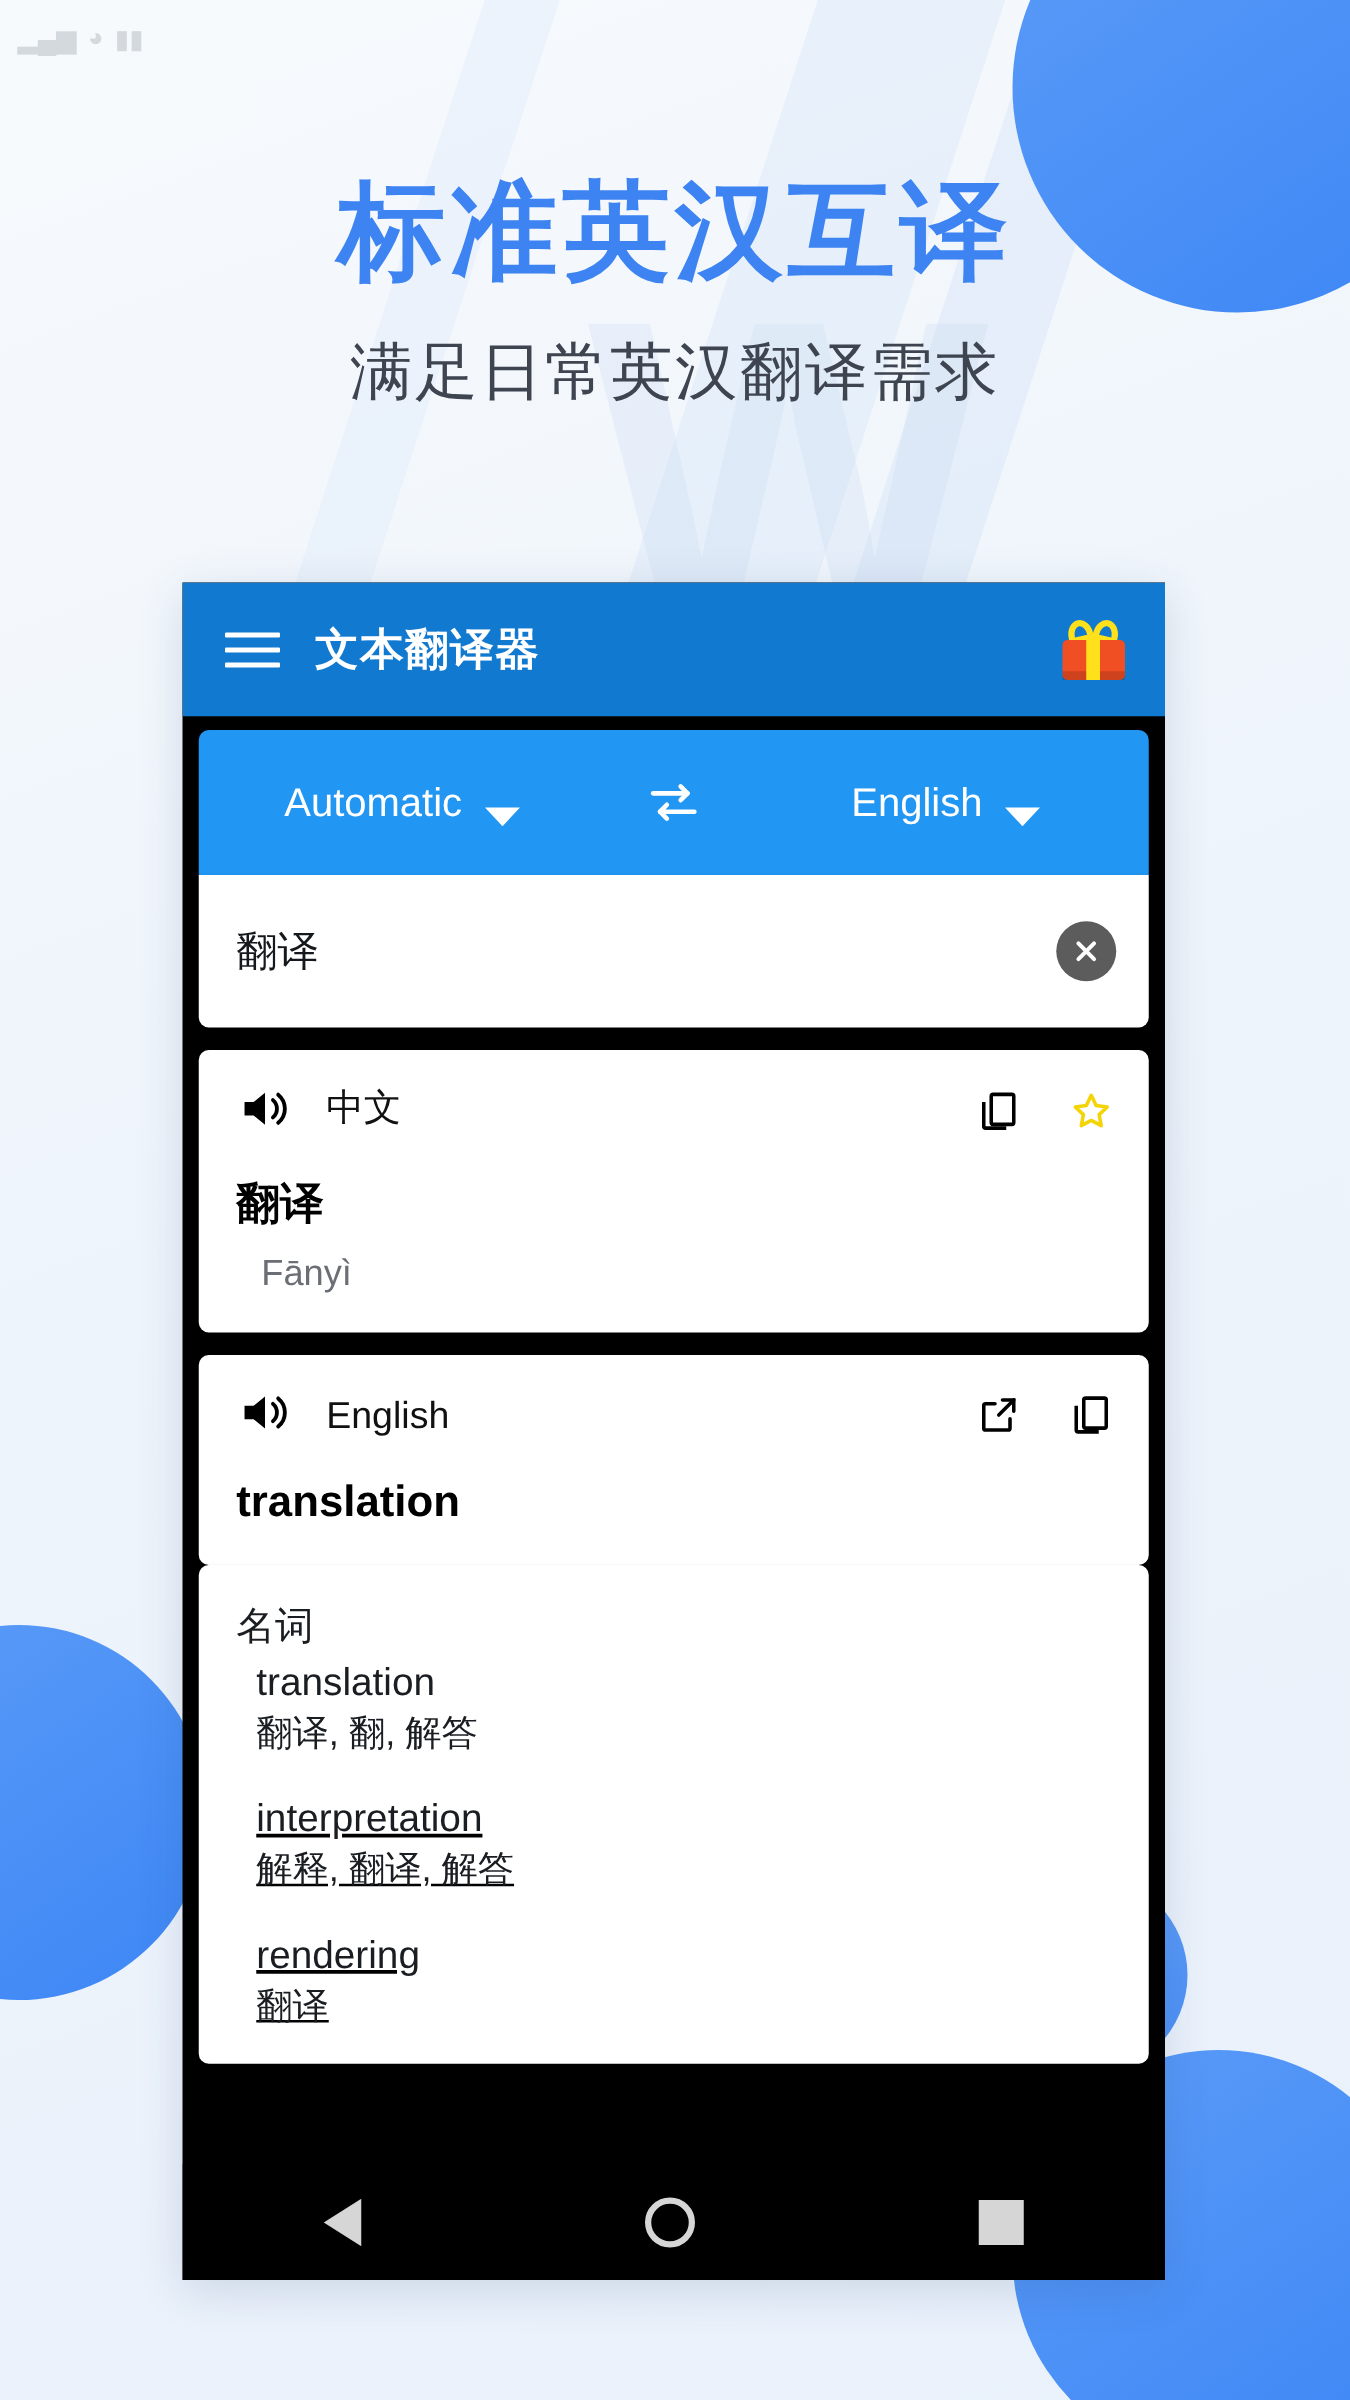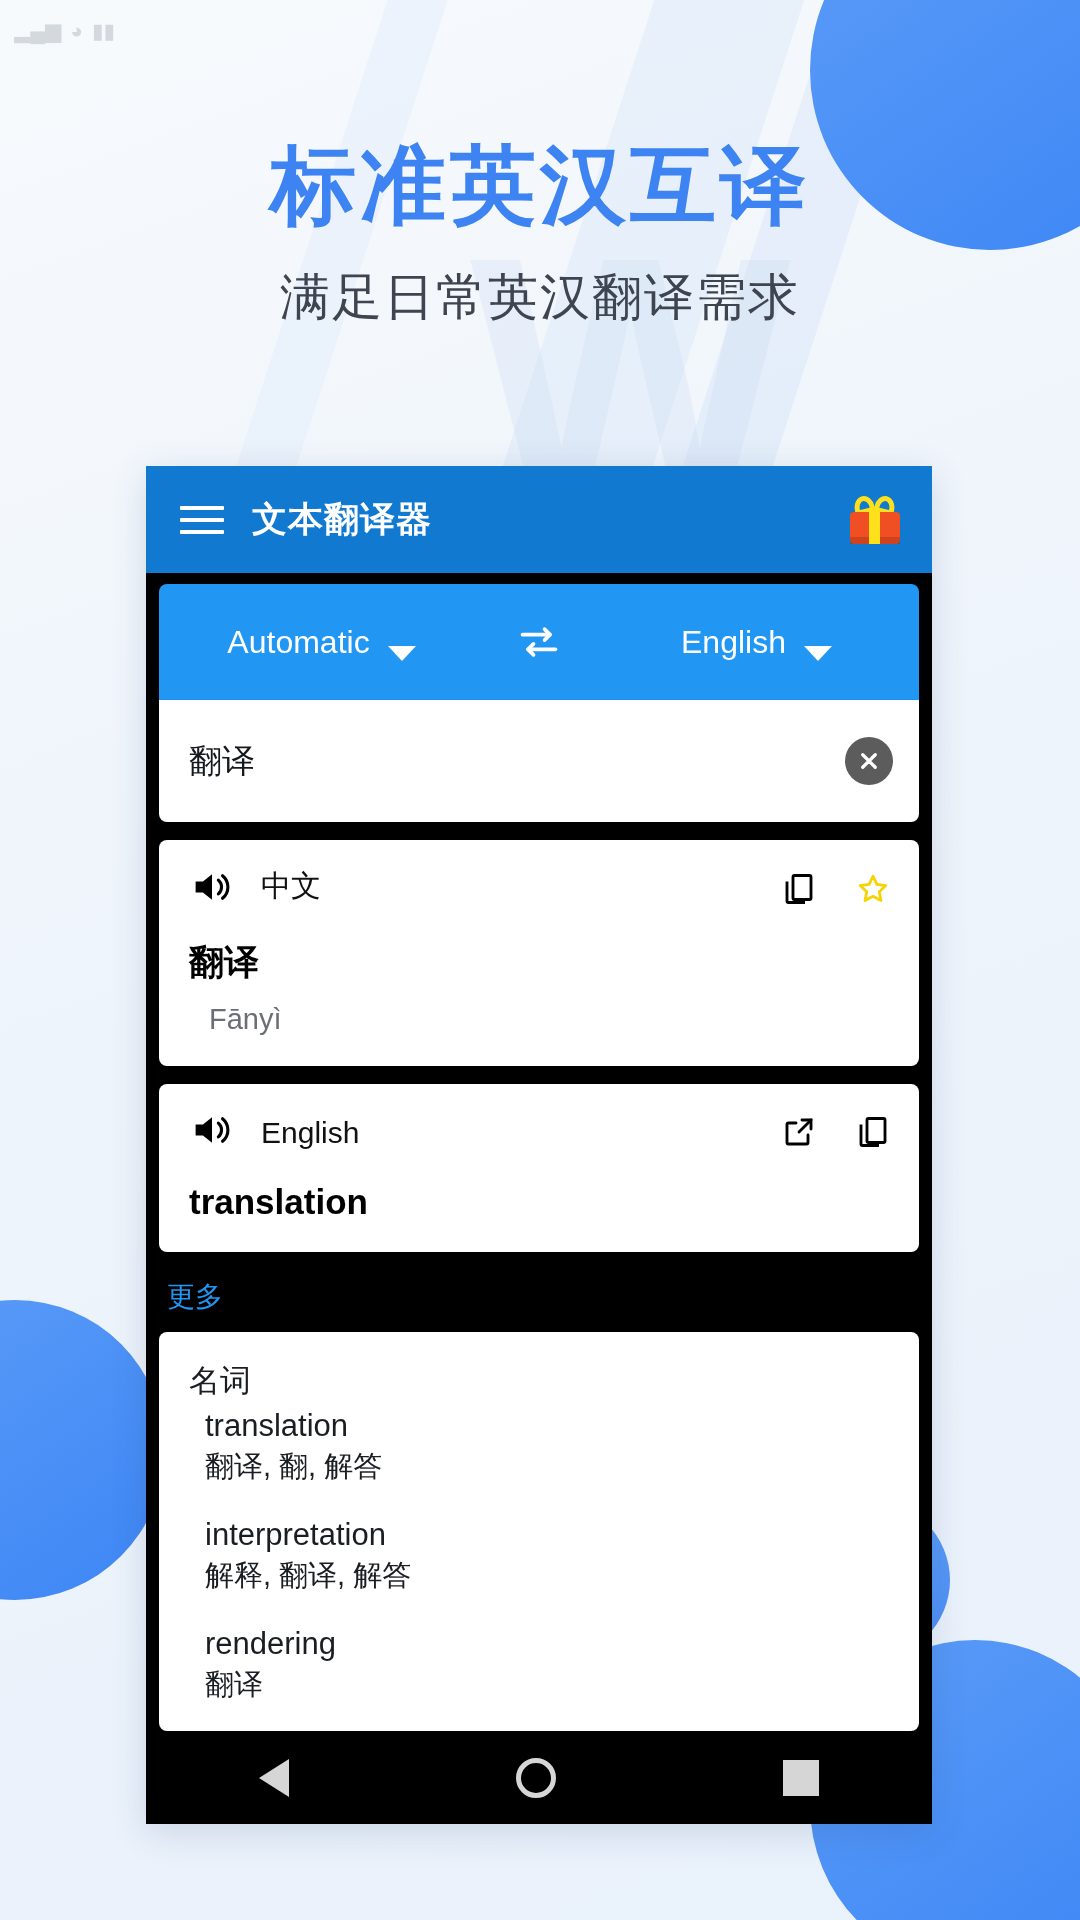--- a/index.html
+++ b/index.html
@@ -186,21 +186,21 @@
   .res-pinyin { margin-top: 17px; font-size: 29px; color: #6b6f75; margin-left: 20px; }
 
   
   .morewrap { padding: 26px 4px 16px 8px; }
   .more-link { color: #2196f3; font-size: 28px; cursor: pointer; display: inline-block; }
 
   
   .dict { padding: 28px 30px 26px 30px; }
   .dict-pos { font-size: 31px; color: #1a1d21; }
   .dict-entry { margin-top: 6px; padding-left: 16px; }
-  .dict-entry + .dict-entry { margin-top: 30px; }
+  .dict-entry + .dict-entry { margin-top: 30px; text-decoration: underline; }
   .dict-word { font-size: 31px; color: #1a1d21; }
   .dict-defs { font-size: 29px; color: #1a1d21; margin-top: 3px; }
 
   
   .navbar {
     flex: 0 0 93px;
     background: #000;
     display: flex; align-items: center; justify-content: space-around;
   }
   .nav-back {
@@ -341,23 +341,20 @@
             <svg viewBox="0 0 24 24" fill="none" stroke="#000" stroke-width="1.9">
               <rect x="8" y="3" width="12" height="16" rx="1"></rect>
               <path d="M16 21H5a1 1 0 01-1-1V7"></path>
             </svg>
           </span>
         </div>
       </div>
       <div class="res-main">translation</div>
     </div>
 
-    <div class="morewrap">
-      <span class="more-link">更多</span>
-    </div>
 
     <div class="card dict">
       <div class="dict-pos">名词</div>
 
       <div class="dict-entry">
         <div class="dict-word">translation</div>
         <div class="dict-defs">翻译, 翻, 解答</div>
       </div>
 
       <div class="dict-entry">

